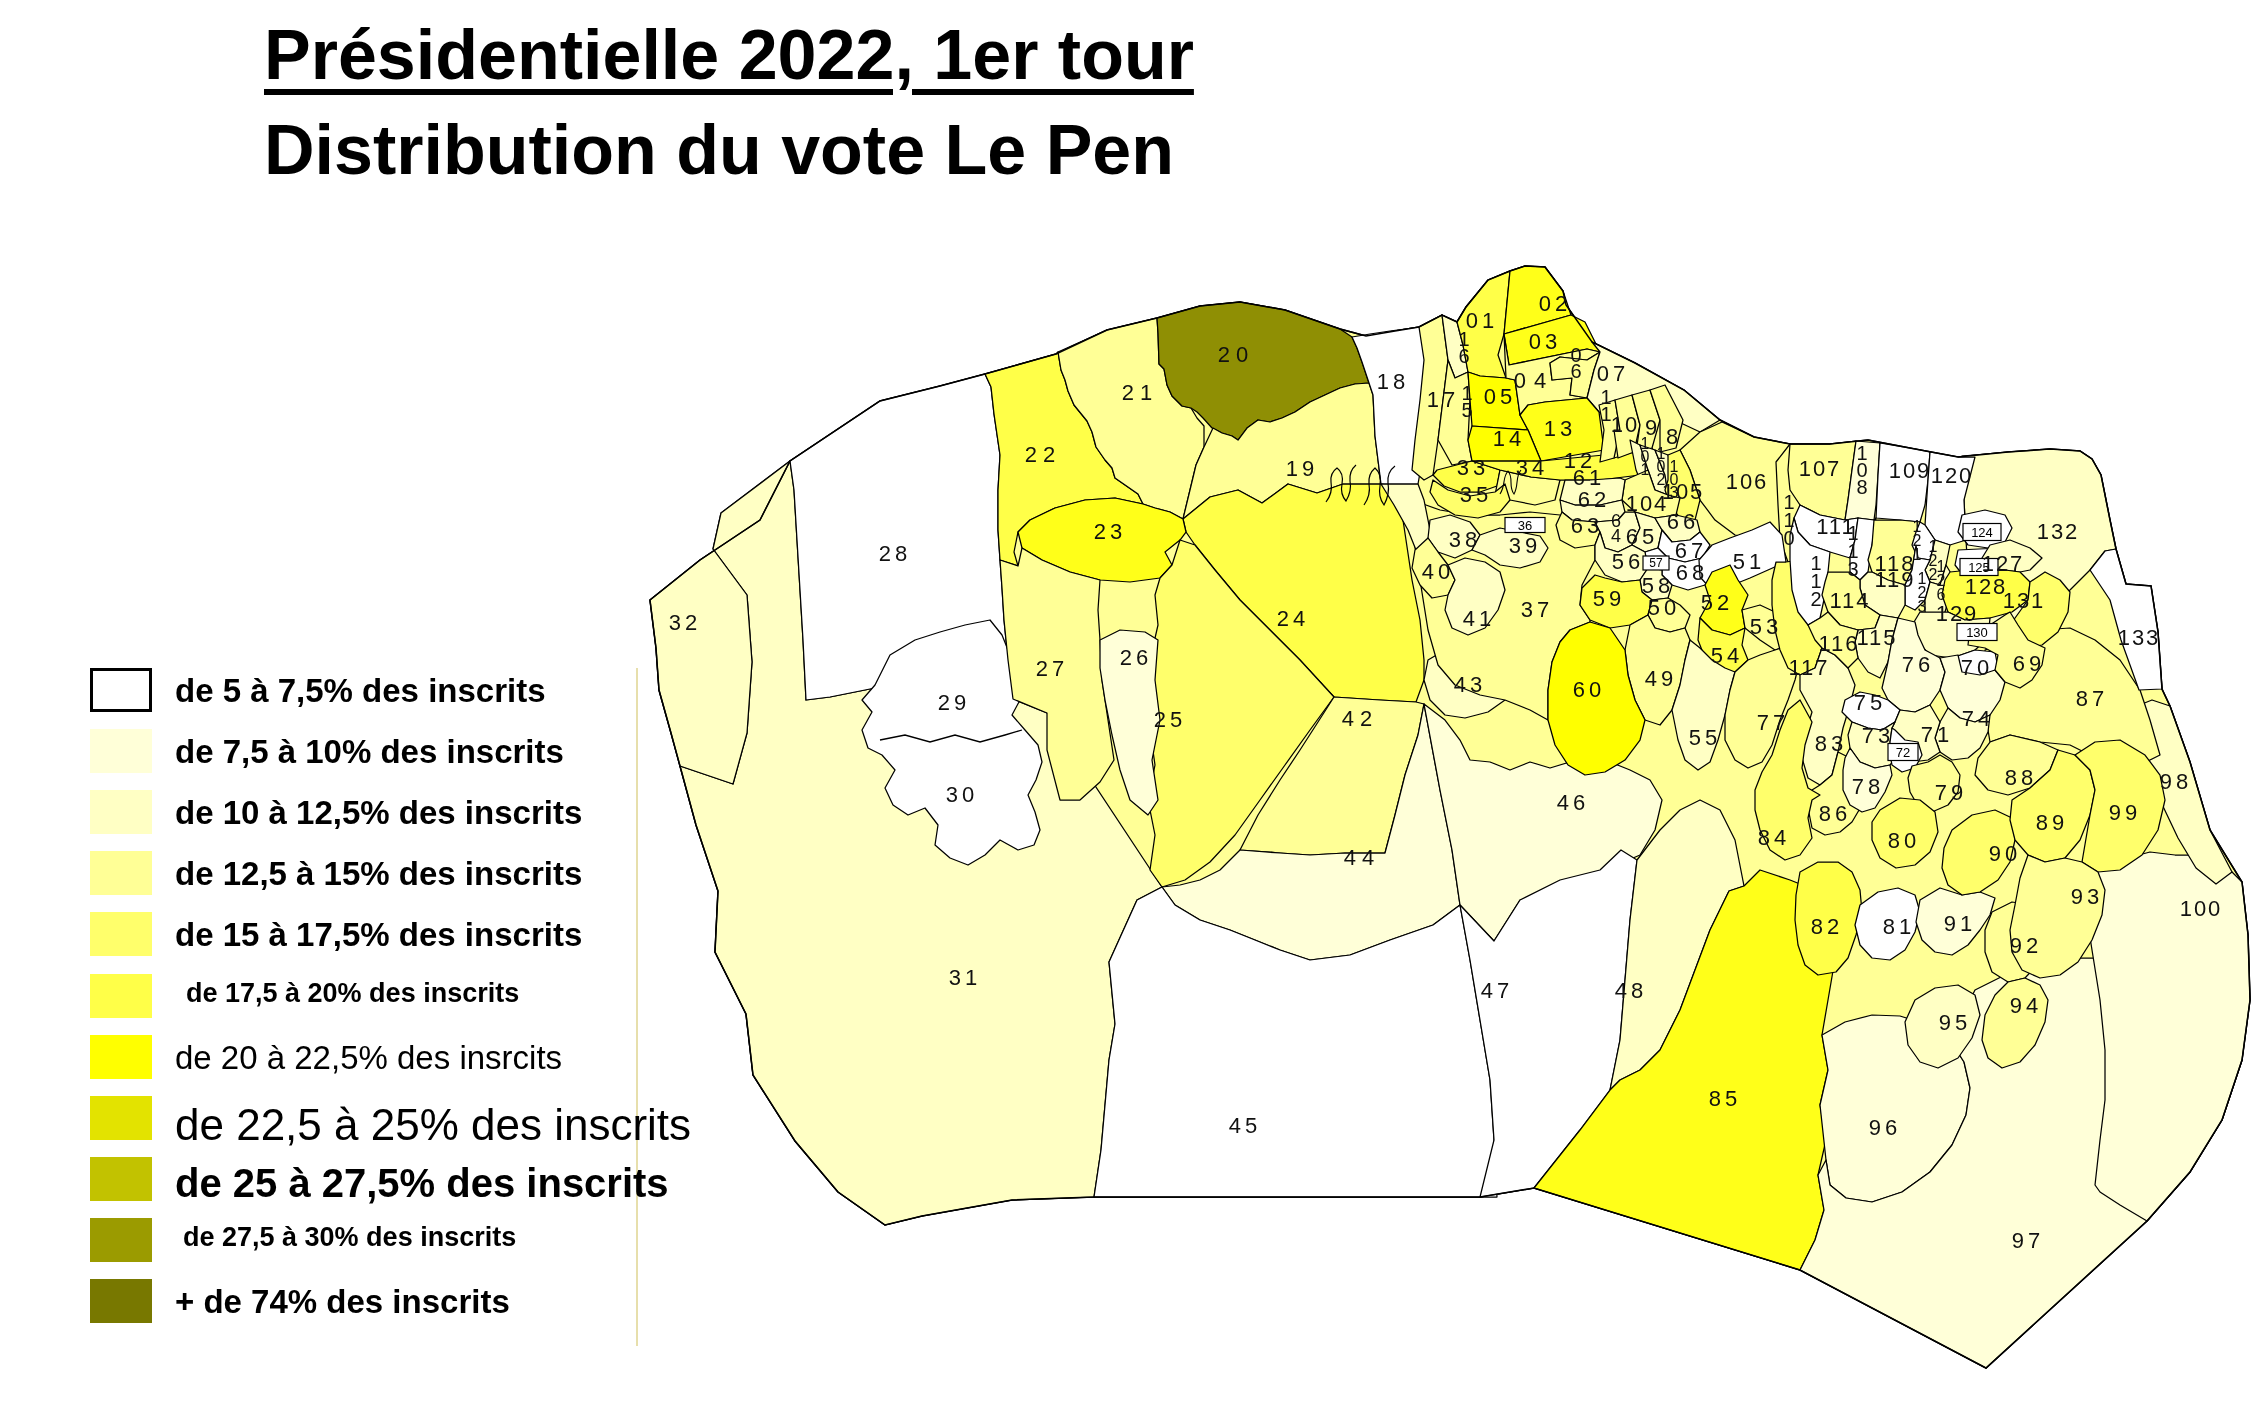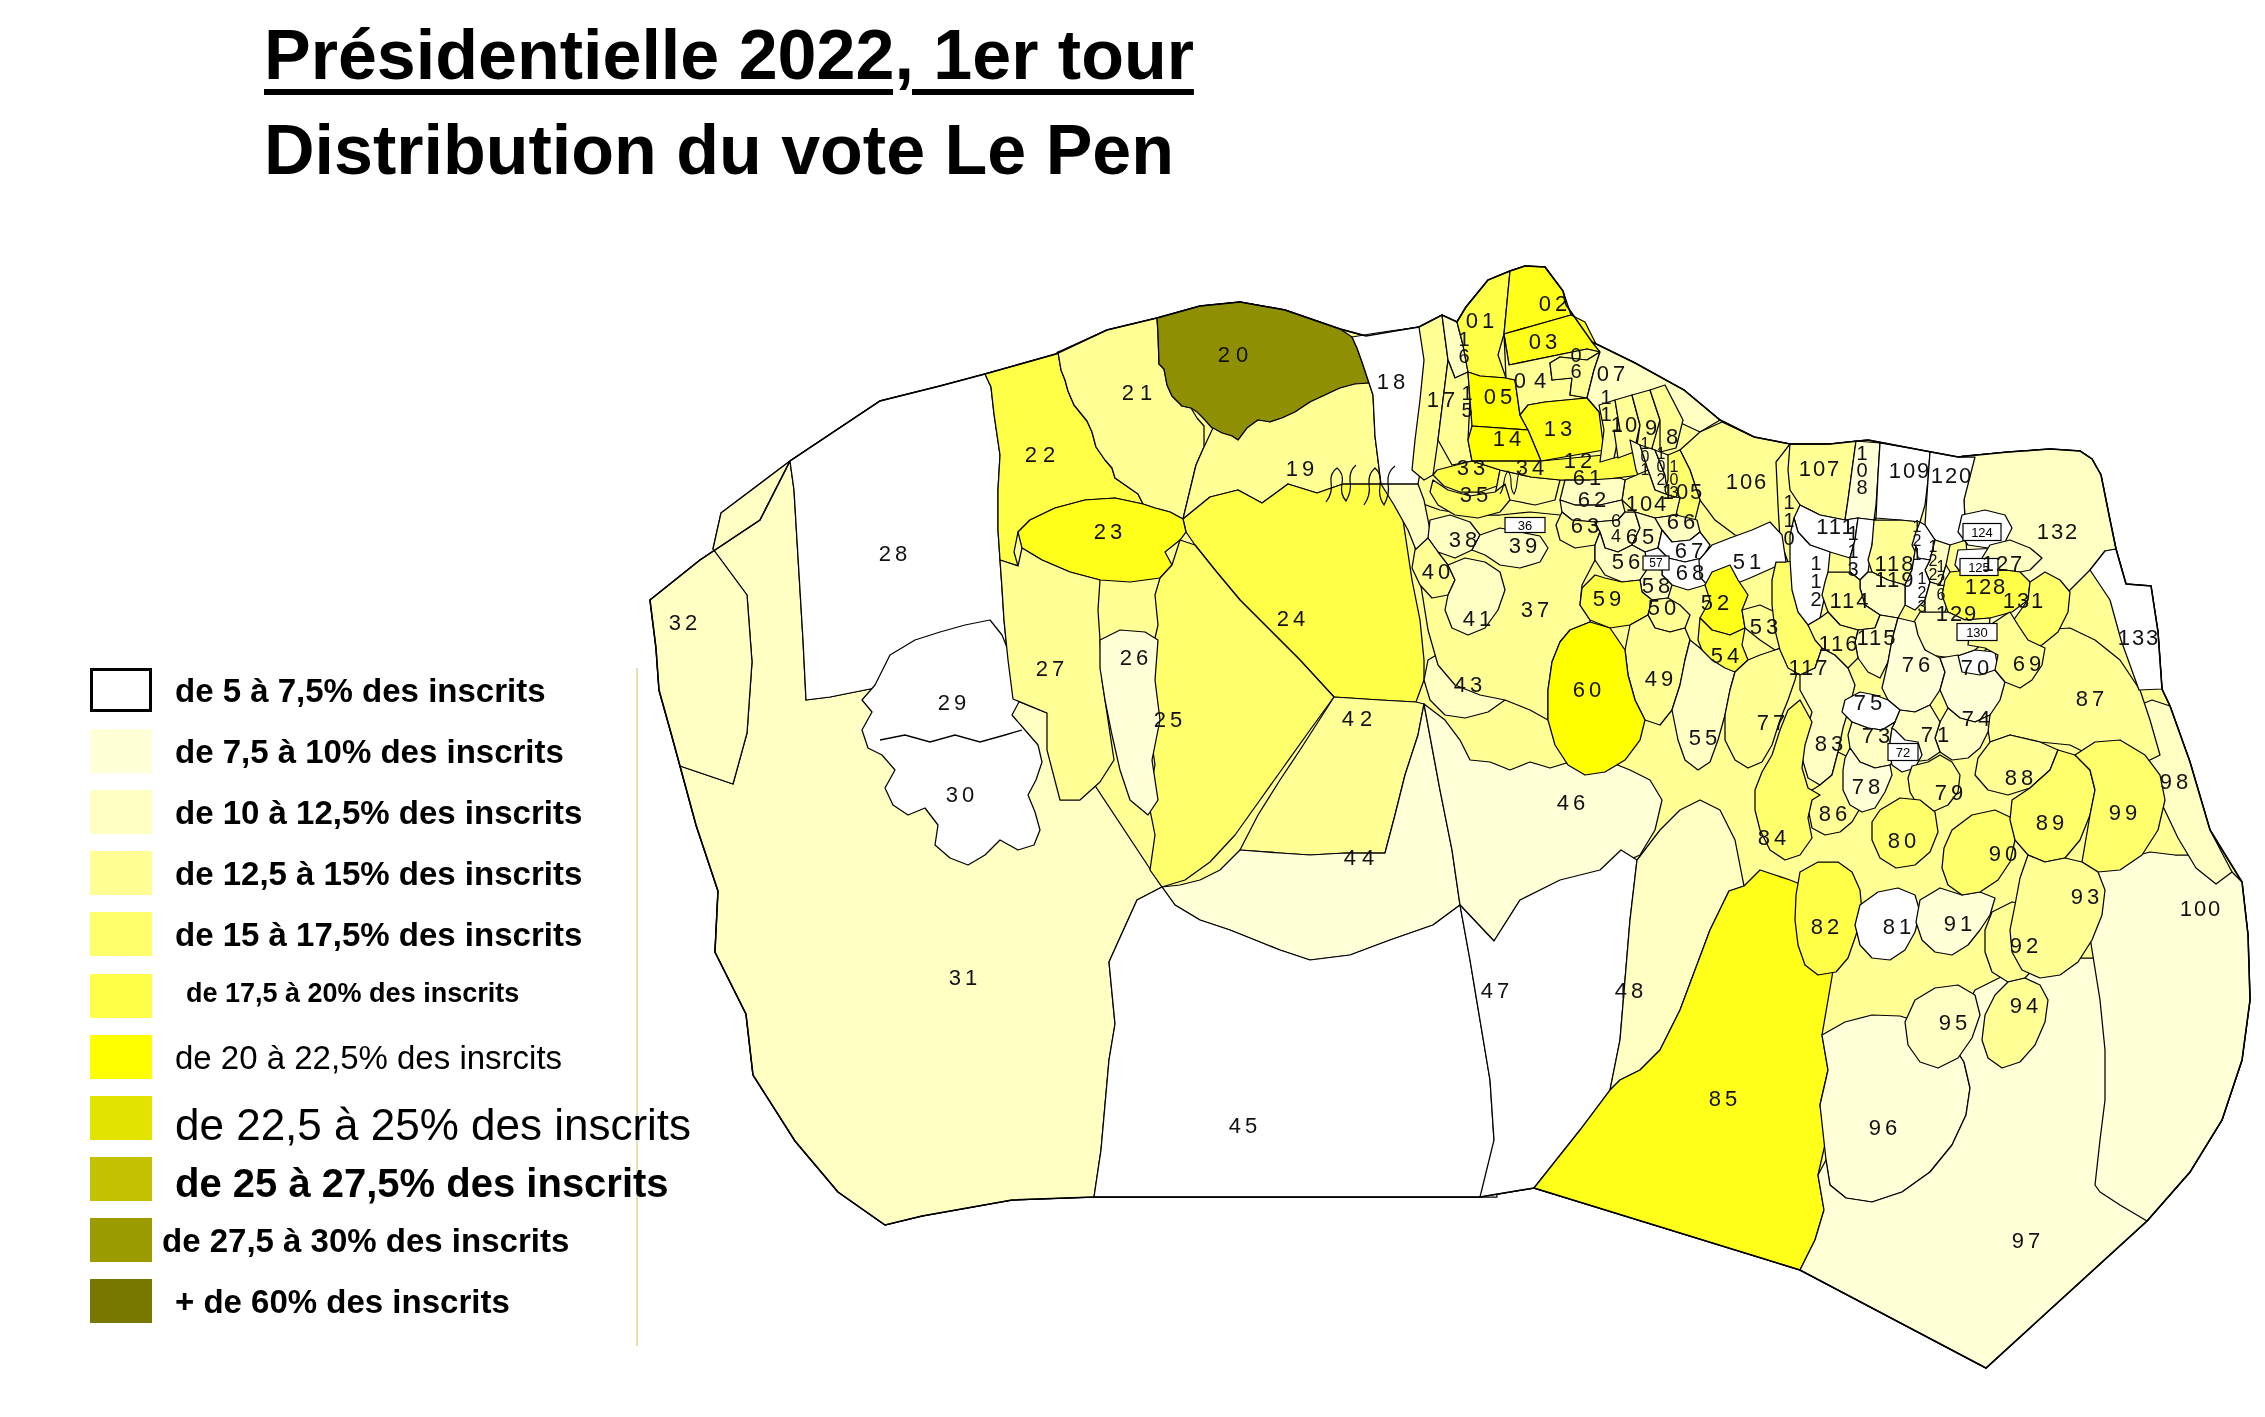--- a/index.html
+++ b/index.html
@@ -24,23 +24,23 @@
 <div style="position:absolute;left:175px;top:916px;font-size:33px;font-weight:bold;white-space:nowrap">de 15 à 17,5% des inscrits</div>
 <div style="position:absolute;left:90px;top:974px;width:62px;height:44px;background:#FFFF48;box-sizing:border-box"></div>
 <div style="position:absolute;left:186px;top:978px;font-size:27px;font-weight:bold;white-space:nowrap">de 17,5 à 20% des inscrits</div>
 <div style="position:absolute;left:90px;top:1035px;width:62px;height:44px;background:#FFFF00;box-sizing:border-box"></div>
 <div style="position:absolute;left:175px;top:1039px;font-size:33px;font-weight:normal;white-space:nowrap">de 20 à 22,5% des insrcits</div>
 <div style="position:absolute;left:90px;top:1096px;width:62px;height:44px;background:#E3E300;box-sizing:border-box"></div>
 <div style="position:absolute;left:175px;top:1100px;font-size:44px;font-weight:normal;white-space:nowrap">de 22,5 à 25% des inscrits</div>
 <div style="position:absolute;left:90px;top:1157px;width:62px;height:44px;background:#C2C200;box-sizing:border-box"></div>
 <div style="position:absolute;left:175px;top:1161px;font-size:40px;font-weight:bold;white-space:nowrap">de 25 à 27,5% des inscrits</div>
 <div style="position:absolute;left:90px;top:1218px;width:62px;height:44px;background:#9B9B00;box-sizing:border-box"></div>
-<div style="position:absolute;left:162px;top:1222px;font-size:33px;font-weight:bold;white-space:nowrap">de 27,5 à 30% des inscrits</div>
+<div style="position:absolute;left:183px;top:1222px;font-size:27px;font-weight:bold;white-space:nowrap">de 27,5 à 30% des inscrits</div>
 <div style="position:absolute;left:90px;top:1279px;width:62px;height:44px;background:#787800;box-sizing:border-box"></div>
-<div style="position:absolute;left:175px;top:1283px;font-size:33px;font-weight:bold;white-space:nowrap">+ de 60% des inscrits</div>
+<div style="position:absolute;left:175px;top:1283px;font-size:33px;font-weight:bold;white-space:nowrap">+ de 74% des inscrits</div>
 
 <svg width="2265" height="1417" viewBox="0 0 2265 1417" style="position:absolute;left:0;top:0">
 
 <polygon points="650,600 700,560 760,520 790,461 880,401 940,386 985,374 1056,354 1107,330 1157,318 1200,306 1240,302 1285,310 1340,329 1366,336 1395,331 1419,327 1442,315 1457,322 1466,307 1488,280 1510,271 1525,266 1545,267 1563,291 1566,305 1592,342 1635,363 1684,390 1720,420 1754,437 1790,444 1830,444 1868,440 1915,449 1958,457 2008,452 2050,449 2080,451 2092,459 2101,475 2110,520 2116,549 2126,584 2151,586 2158,632 2162,689 2170,706 2190,762 2210,830 2242,882 2248,935 2250,1000 2242,1060 2222,1120 2190,1172 2147,1221 1986,1368 1800,1270 1534,1188 1480,1197 1094,1197 1012,1200 922,1216 885,1225 838,1192 795,1141 753,1075 746,1014 715,952 718,891 696,825 680,766 671,733 659,690 656,648" fill="#FFFF96" stroke="#000" stroke-width="1.5"></polygon>
 
 <polygon points="790,461 794,490 797,540 800,590 803,640 806,700 830,697 865,690 919,679 970,690 1013,699 1047,713 1162,887 1137,900 1109,962 1115,1024 1109,1060 1101,1150 1094,1197 1012,1200 922,1216 885,1225 838,1192 795,1141 753,1075 746,1014 715,952 718,891 696,825 680,766 733,784 747,733 752,662 747,595 713,549 721,513" fill="#FFFFC4" stroke="#000" stroke-width="1.25" stroke-linejoin="round"></polygon>
 
 <polygon points="650,600 700,560 760,520 790,461 721,513 713,549 747,595 752,662 747,733 733,784 680,766 671,733 659,690 656,648" fill="#FFFFC4" stroke="#000" stroke-width="1.25" stroke-linejoin="round"></polygon>
 
 <polygon points="790,461 880,401 940,386 985,374 991,387 994,414 1000,455 998,490 998,530 1000,560 1002,588 1004,620 1008,660 1013,699 970,680 919,679 865,690 830,697 806,700 803,640 800,590 797,540 794,490" fill="#FFFFFF" stroke="#000" stroke-width="1.25" stroke-linejoin="round"></polygon>

